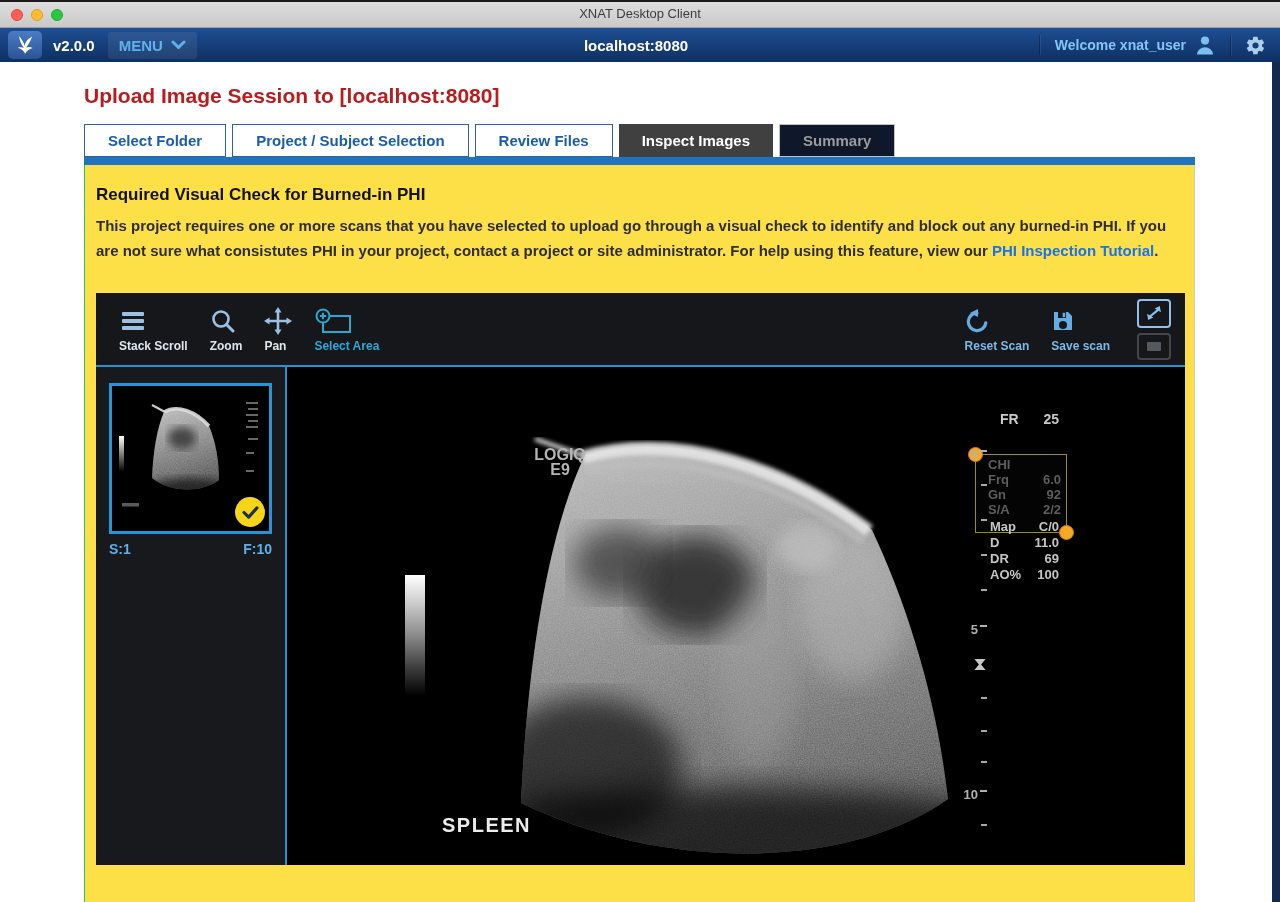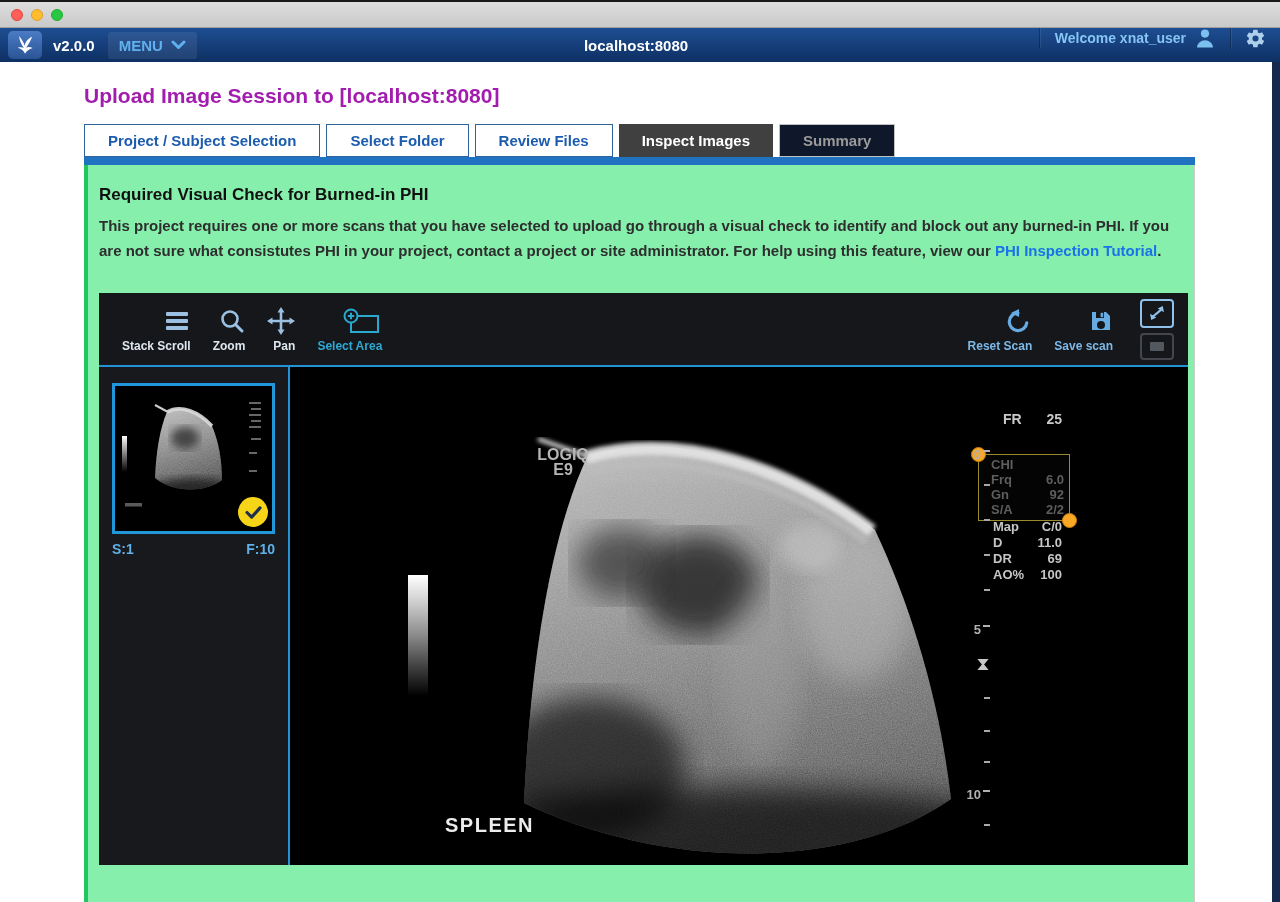--- a/index.html
+++ b/index.html
@@ -23,48 +23,48 @@
           display:flex;align-items:center;box-sizing:border-box;}
   .logo{width:34px;height:28px;margin-left:8px;border-radius:5px;flex:0 0 auto;
         background:linear-gradient(180deg,#4a7cc4,#2b5496);
         display:flex;align-items:center;justify-content:center;cursor:pointer;}
   .version{color:#fff;font-weight:bold;font-size:15px;margin-left:11px;}
   .menu-btn{display:flex;align-items:center;gap:8px;margin-left:13px;padding:5px 11px;
             border-radius:3px;background:rgba(255,255,255,0.08);color:#5fb0ef;
             font-weight:bold;font-size:15px;cursor:pointer;}
   .host{position:absolute;left:0;right:8px;text-align:center;color:#fff;font-weight:bold;
         font-size:15px;pointer-events:none;}
-  .right-cluster{margin-left:auto;display:flex;align-items:flex-start;height:100%;}
+  .right-cluster{margin-left:auto;display:flex;align-items:center;height:100%;}
   .welcome{display:flex;align-items:center;gap:9px;padding:0 15px;cursor:pointer;
            border-left:1px solid rgba(0,0,0,0.28);box-shadow:inset 1px 0 rgba(255,255,255,0.08);
            color:#86c5f4;font-weight:bold;font-size:14px;}
   .gearbtn{display:flex;align-items:center;padding:0 14px;cursor:pointer;
            border-left:1px solid rgba(0,0,0,0.28);box-shadow:inset 1px 0 rgba(255,255,255,0.08);}
 
   
-  .page-title{position:absolute;left:84px;top:84px;margin:0;font-size:21px;color:#a21caf;font-weight:bold;}
+  .page-title{position:absolute;left:84px;top:84px;margin:0;font-size:21px;color:#b91c1c;font-weight:bold;}
   .tabs{position:absolute;left:84px;top:124px;display:flex;gap:6px;}
   .tab{height:33px;line-height:31px;padding:0 23px;font-size:15px;font-weight:bold;box-sizing:border-box;}
   .tab.inactive{background:#fff;border:1px solid #2e649e;color:#1c5cae;cursor:pointer;}
   .tab.active{background:#404040;color:#fff;line-height:33px;cursor:default;}
   .tab.disabled{background:#0f172a;border:1px solid #c3c3c3;color:#9b9b9b;cursor:default;}
   .tab-underline{position:absolute;left:84px;top:157px;width:1111px;height:8px;background:#1f73c0;}
-  .panel{position:absolute;left:84px;top:165px;width:1111px;height:737px;background:#86efac;
-         border-left:4px solid #22c55e;border-right:1px solid #cbcbcb;box-sizing:border-box;
+  .panel{position:absolute;left:84px;top:165px;width:1111px;height:737px;background:#fde047;
+         border-left:1px solid #22c55e;border-right:1px solid #cbcbcb;box-sizing:border-box;
          padding:14px 10px 0 10px;}
   .phi-heading{margin:6px 0 8px 1px;font-size:17px;color:#111;font-weight:bold;}
   .phi-body{margin:0 0 30px 1px;font-size:15px;line-height:25px;color:#2e2e2e;width:1082px;font-weight:bold;}
   .phi-link{color:#1a73e8;text-decoration:none;cursor:pointer;}
 
   
   .viewer{width:1089px;height:572px;background:#15171b;position:relative;margin-left:1px;box-sizing:border-box;}
   .vtoolbar{height:72px;border-bottom:2px solid #2492d6;display:flex;align-items:center;
             padding:0 12px 0 14px;}
   .tools-left{display:flex;align-items:flex-end;gap:4px;}
-  .tool{display:flex;flex-direction:column;align-items:flex-end;justify-content:flex-end;
+  .tool{display:flex;flex-direction:column;align-items:flex-start;justify-content:flex-end;
         padding:0 9px;cursor:pointer;}
   .tool .ticon{height:30px;display:flex;align-items:center;justify-content:center;}
   .tool .tlabel{font-size:12px;font-weight:bold;color:#dfe7ee;margin-top:3px;white-space:nowrap;}
   .tool.active .tlabel{color:#2fa9d4;}
   .tools-right{margin-left:auto;display:flex;align-items:flex-end;gap:4px;}
   .tools-right .tool .tlabel{color:#7db9e8;}
   .corner{display:flex;flex-direction:column;gap:5px;margin-left:18px;margin-right:2px;}
   .expand-btn{width:30px;height:25px;border:2px solid #8fc1ea;border-radius:4px;cursor:pointer;
               display:flex;align-items:center;justify-content:center;}
   .collapse-btn{width:30px;height:23px;border:2px solid #43474d;border-radius:4px;cursor:pointer;
@@ -82,21 +82,21 @@
   .vimage{flex:1;position:relative;background:#000;overflow:hidden;cursor:crosshair;}
   .fan-svg{position:absolute;left:0;top:0;}
 
   
   .machine-label{position:absolute;left:240px;top:80px;width:66px;text-align:center;
                  color:#b5b5b5;font-weight:bold;font-size:16px;line-height:15px;}
   .grayscale-bar{position:absolute;left:118px;top:208px;width:20px;height:121px;
                  background:linear-gradient(180deg,#ffffff 0%,#cfcfcf 22%,#8a8a8a 50%,#3a3a3a 78%,#000 100%);}
   .fr-row{position:absolute;left:713px;top:44px;width:59px;display:flex;justify-content:space-between;
           color:#c9c9c9;font-weight:bold;font-size:14px;}
-  .sel-rect{position:absolute;left:688px;top:87px;width:92px;height:67px;box-sizing:border-box;
+  .sel-rect{position:absolute;left:688px;top:87px;width:92px;height:79px;box-sizing:border-box;
             border:1px solid #9c8a2e;background:rgba(8,8,8,0.5);cursor:move;
             padding:2px 5px 7px 12px;}
   .blocked-row{display:flex;justify-content:space-between;height:15px;
                color:#5e5e5e;font-weight:bold;font-size:13px;}
   .handle{position:absolute;width:15px;height:15px;border-radius:50%;background:#f9a825;
           border:1px solid #c87d12;box-sizing:border-box;cursor:pointer;}
   .handle.tl{left:-8px;top:-8px;}
   .handle.br{right:-8px;bottom:-8px;}
   .param-rows{position:absolute;left:703px;top:152px;width:69px;}
   .param-row{display:flex;justify-content:space-between;height:16px;
@@ -114,20 +114,21 @@
 </style>
 </head>
 <body>
 
 <div class="titlebar">
   <div class="traffic">
     <span class="dot red"></span>
     <span class="dot yellow"></span>
     <span class="dot green"></span>
   </div>
+  <div class="win-title">XNAT Desktop Client</div>
 </div>
 
 <div class="appbar">
   <div class="logo">
     <svg width="24" height="24" viewBox="0 0 32 32">
       <path fill="#ffffff" d="M8 4 C12 9 14.2 12 15.6 17 C16.6 12 19.5 7.5 25.5 5 C23.2 11 21 15 17.6 19.4 C20.2 18.4 23.2 18.5 26.2 20 C21.2 21.6 18.2 23.6 16.1 27.6 C14.5 23.6 11.4 21.1 6.3 19.6 C9.9 18.8 12.4 19 14.5 20 C10.9 15.4 8.9 10.6 8 4 Z"></path>
     </svg>
   </div>
   <div class="version">v2.0.0</div>
   <div class="menu-btn">
@@ -155,22 +156,22 @@
             <path fill-rule="evenodd" d="M19.4 13c.04-.33.06-.66.06-1s-.02-.67-.06-1l2.1-1.65a.5.5 0 0 0 .12-.64l-2-3.46a.5.5 0 0 0-.6-.22l-2.49 1a7.3 7.3 0 0 0-1.73-1L14.4 2.4a.5.5 0 0 0-.5-.4h-4a.5.5 0 0 0-.5.42l-.38 2.65c-.63.26-1.2.6-1.73 1l-2.49-1a.5.5 0 0 0-.6.22l-2 3.46a.5.5 0 0 0 .12.64L4.42 11c-.04.33-.06.66-.06 1s.02.67.06 1l-2.1 1.65a.5.5 0 0 0-.12.64l2 3.46c.14.24.42.34.6.22l2.49-1c.53.4 1.1.74 1.73 1l.38 2.65a.5.5 0 0 0 .5.42h4a.5.5 0 0 0 .5-.42l.38-2.65c.63-.26 1.2-.6 1.73-1l2.49 1c.24.1.5 0 .6-.22l2-3.46a.5.5 0 0 0-.12-.64L19.4 13zM12 15.5a3.5 3.5 0 1 1 0-7 3.5 3.5 0 0 1 0 7z"></path>
           </svg>
       </span>
     </div>
   </div>
 </div>
 
 <h1 class="page-title">Upload Image Session to [localhost:8080]</h1>
 
 <div class="tabs" id="tabs">
+    <div class="tab inactive">Select Folder</div>
     <div class="tab inactive">Project / Subject Selection</div>
-    <div class="tab inactive">Select Folder</div>
     <div class="tab inactive">Review Files</div>
     <div class="tab active">Inspect Images</div>
     <div class="tab disabled">Summary</div>
   </div>
 <div class="tab-underline"></div>
 
 <div class="panel">
   <h2 class="phi-heading">Required Visual Check for Burned-in PHI</h2>
   <p class="phi-body"><span>This project requires one or more scans that you have selected to upload go through a visual check to identify and block out any burned-in PHI. If you are not sure what consistutes PHI in your project, contact a project or site administrator. For help using this feature, view our </span><a class="phi-link">PHI Inspection Tutorial</a><span>.</span></p>
 

